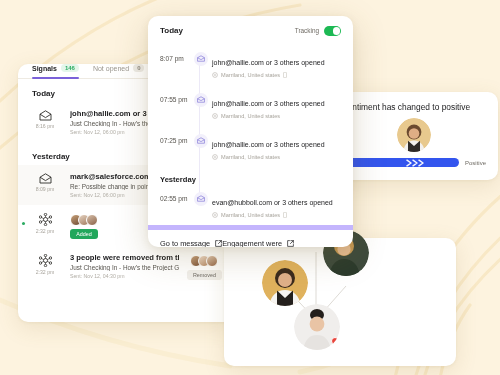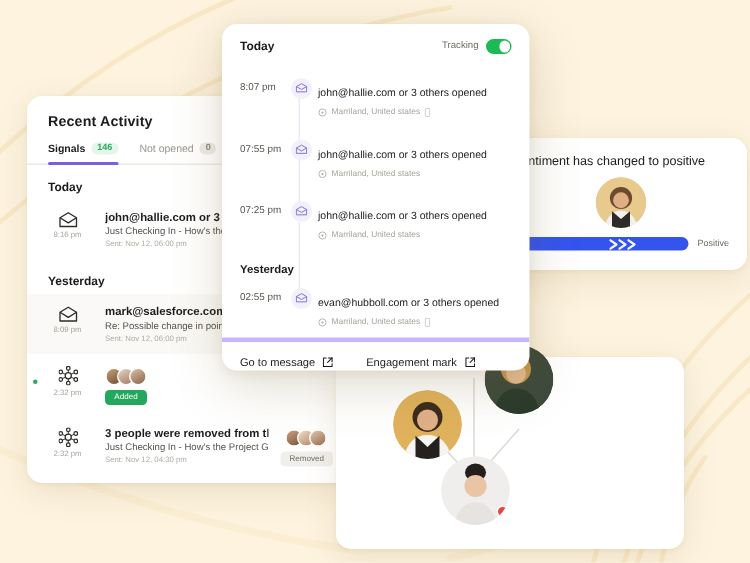--- a/index.html
+++ b/index.html
@@ -82,21 +82,21 @@
   .tm-line { position: absolute; left: 50.5px; top: 20px; bottom: 26px; width: 1px; background: #ece9f7; }
   .tm-row { display: flex; align-items: flex-start; padding: 7px 12px 7px 12px; position: relative; }
   .tm-time { width: 30px; flex: none; font-size: 6.6px; color: #56534d; padding-top: 4px; white-space: nowrap; }
   .tm-icowrap { width: 22px; flex: none; display: flex; justify-content: center; padding-top: 1px; position: relative; z-index: 2; }
   .tm-ico { width: 14px; height: 14px; border-radius: 50%; background: #f2f0fb; display: flex; align-items: center; justify-content: center; }
   .tm-body { flex: 1; min-width: 0; }
   .tm-h { font-size: 7px; color: #1c1c1e; white-space: nowrap; }
   .tm-loc { display: flex; align-items: center; gap: 3px; margin-top: 3px; }
   .tm-loc-t { font-size: 5.6px; color: #a8a49c; white-space: nowrap; }
   .tm-sub-day { font-size: 7.6px; font-weight: bold; color: #1c1c1e; padding: 8px 12px 0; }
-  .tm-foot { display: flex; align-items: flex-end; border-top: 3px solid #c4b5fd; padding: 9px 12px 10px; gap: 22px; }
+  .tm-foot { display: flex; align-items: flex-end; border-top: 5px solid #c4b5fd; padding: 9px 12px 10px; }
   .tm-btn { display: flex; align-items: center; gap: 5px; font-size: 7.4px; color: #1c1c1e; }
 </style>
 </head>
 <body>
 
 <div class="bg">
   <svg width="500" height="375" viewBox="0 0 500 375">
     <rect width="500" height="375" fill="#fdf3df"></rect>
     <g fill="none" stroke="#f8e7c2" stroke-width="3.2" opacity="0.85" stroke-linecap="round">
       <path d="M -20 120 C 60 40 150 -10 250 -30"></path>
@@ -107,21 +107,20 @@
       <path d="M 470 305 C 452 330 442 360 438 392"></path>
     </g>
     <g fill="none" stroke="#faedd0" stroke-width="5" opacity="0.8" stroke-linecap="round">
       <path d="M 0 300 C 70 330 140 352 230 366"></path>
       <path d="M 300 372 C 360 360 410 330 450 292"></path>
     </g>
   </svg>
 </div>
 
 <div class="card" id="recent-activity">
-  <div class="ra-title">Recent Activity</div>
 
   <div class="ra-tabs">
     <div class="ra-tab active">
       <span>Signals</span>
       <span class="badge green">146</span>
     </div>
     <div class="ra-tab">
       <span>Not opened</span>
       <span class="badge">0</span>
     </div>
@@ -410,21 +409,21 @@
   <div class="tm-foot">
     <span class="tm-btn">
       <span>Go to message</span>
       <svg width="7" height="7" viewBox="0 0 9 9">
         <path d="M3.2 0.8 L0.8 0.8 L0.8 8.2 L8.2 8.2 L8.2 5.8" fill="none" stroke="#1c1c1e" stroke-width="0.9" stroke-linecap="round" stroke-linejoin="round"></path>
         <path d="M5 0.8 L8.2 0.8 L8.2 4" fill="none" stroke="#1c1c1e" stroke-width="0.9" stroke-linecap="round" stroke-linejoin="round"></path>
         <line x1="8.2" y1="0.8" x2="4.4" y2="4.6" stroke="#1c1c1e" stroke-width="0.9" stroke-linecap="round"></line>
       </svg>
     </span>
     <span class="tm-btn">
-      <span>Engagement mark</span>
+      <span>Engagement were</span>
       <svg width="7" height="7" viewBox="0 0 9 9">
         <path d="M3.2 0.8 L0.8 0.8 L0.8 8.2 L8.2 8.2 L8.2 5.8" fill="none" stroke="#1c1c1e" stroke-width="0.9" stroke-linecap="round" stroke-linejoin="round"></path>
         <path d="M5 0.8 L8.2 0.8 L8.2 4" fill="none" stroke="#1c1c1e" stroke-width="0.9" stroke-linecap="round" stroke-linejoin="round"></path>
         <line x1="8.2" y1="0.8" x2="4.4" y2="4.6" stroke="#1c1c1e" stroke-width="0.9" stroke-linecap="round"></line>
       </svg>
     </span>
   </div>
 </div>
 
 </body></html>

